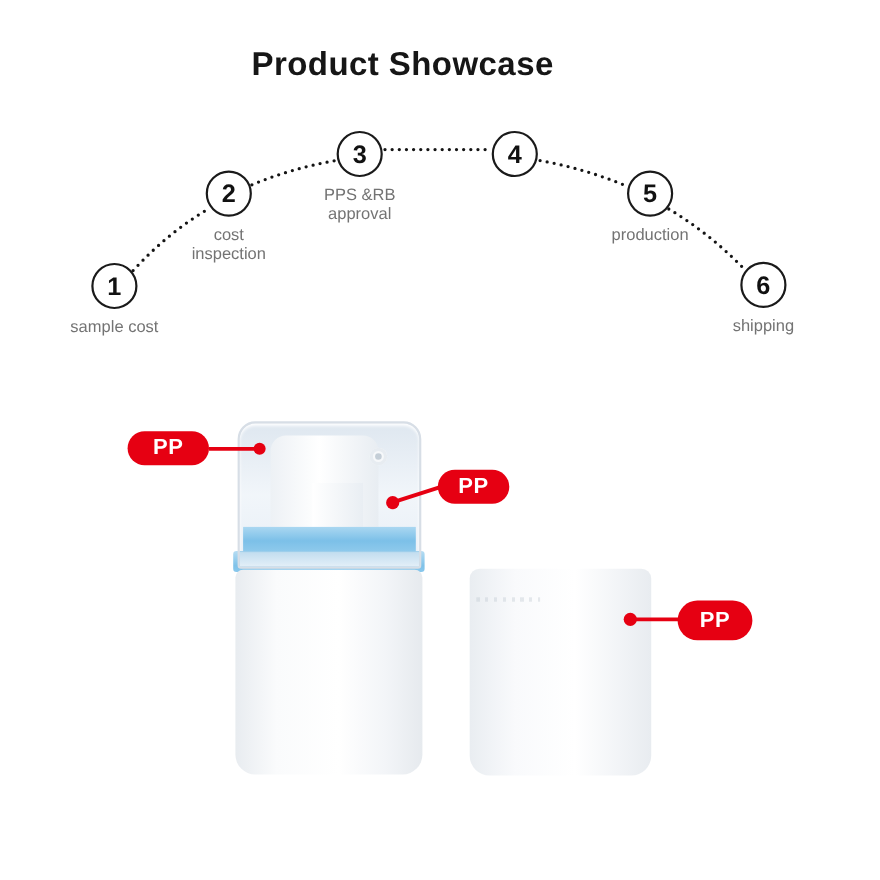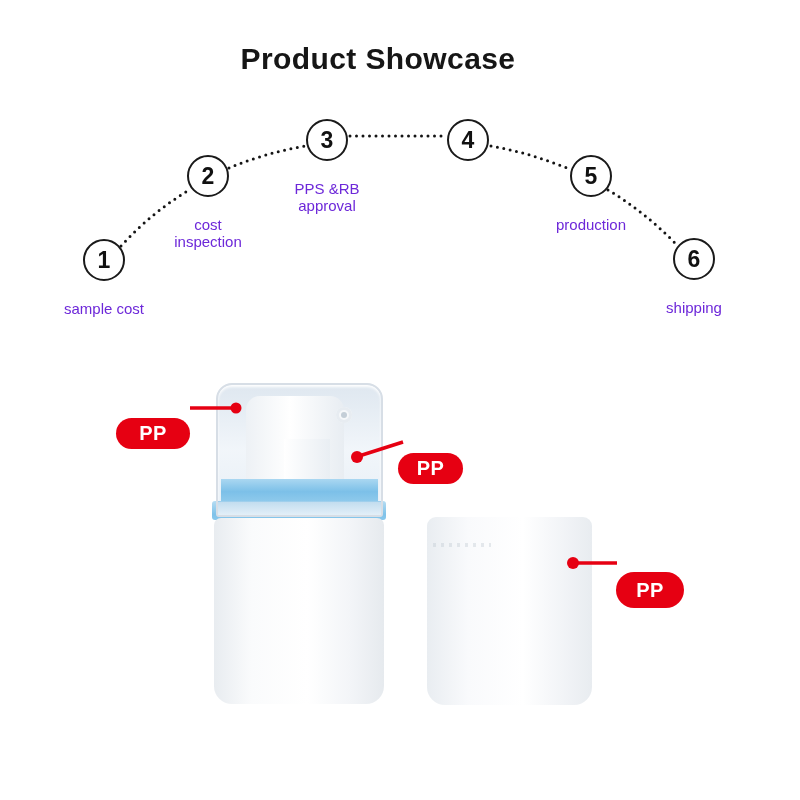--- a/index.html
+++ b/index.html
@@ -1,18 +1,18 @@
 <!DOCTYPE html>
 <html style="--label-red: #e60012; --band-blue: #7cc0e8; --line-black: #141414;"><head>
 <meta charset="utf-8">
 <style>
   html,body{margin:0;padding:0;background:#ffffff;}
   .page{
     position:relative;width:732px;height:800px;background:#ffffff;
-    font-family:"Liberation Sans", sans-serif;overflow:hidden;padding-left:24px;
+    font-family:"Liberation Sans", sans-serif;overflow:hidden;
   }
   
   .page-title{
     position:absolute;top:42px;left:0;width:100%;text-align:center;
     font-size:30px;font-weight:700;color:#161616;letter-spacing:.4px;
   }
   
   .flow-svg{position:absolute;left:0;top:0;width:800px;height:800px;pointer-events:none;}
   .step{position:absolute;width:120px;display:flex;flex-direction:column;align-items:center;}
   .step-1{left:44px;top:239px;}
@@ -20,22 +20,22 @@
   .step-3{left:267px;top:119px;}
   .step-4{left:408px;top:119px;}
   .step-5{left:531px;top:155px;}
   .step-6{left:634px;top:238px;}
   .step-circle{
     width:42px;height:42px;border:2.5px solid #1a1a1a;border-radius:50%;
     background:#ffffff;display:flex;align-items:center;justify-content:center;
     font-size:23px;font-weight:700;color:#111;box-sizing:border-box;
   }
   .step-label{
-    margin-top:20px;width:92px;text-align:center;font-size:15px;
-    line-height:1.12;color:#6d28d9;
+    margin-top:9px;width:92px;text-align:center;font-size:15px;
+    line-height:1.12;color:#737373;
   }
   
   .cap{
     position:absolute;left:216px;top:383px;width:167px;height:134px;
     border-radius:16px 16px 3px 3px;box-sizing:border-box;overflow:hidden;
     background:linear-gradient(180deg,rgba(221,230,239,.95),rgba(236,242,248,.72) 50%,rgba(228,237,245,.9));
     border:2px solid #d7dee6;
     box-shadow:inset 0 2px 3px #ffffff;
   }
   .pump-dome{
@@ -80,21 +80,20 @@
   }
   .overcap-dots{
     position:absolute;left:6px;top:26px;width:58px;height:4px;opacity:.35;
     background:repeating-linear-gradient(90deg,#b9c3cc 0 3px,transparent 3px 8px);
   }
   
   .pp{
     position:absolute;display:flex;align-items:center;justify-content:center;
     background:var(--label-red,#e60012);color:#ffffff;font-weight:700;font-size:20px;
     letter-spacing:.5px;
-    margin-top:26px;
   }
   .pp-a{left:116px;top:392px;width:74px;height:31px;border-radius:16px;}
   .pp-b{left:398px;top:427px;width:65px;height:31px;border-radius:16px;}
   .pp-c{left:616px;top:546px;width:68px;height:36px;border-radius:18px;}
   .pointer-svg{position:absolute;left:0;top:0;width:800px;height:800px;pointer-events:none;}
 </style>
 </head>
 <body>
 
 <div class="page">

